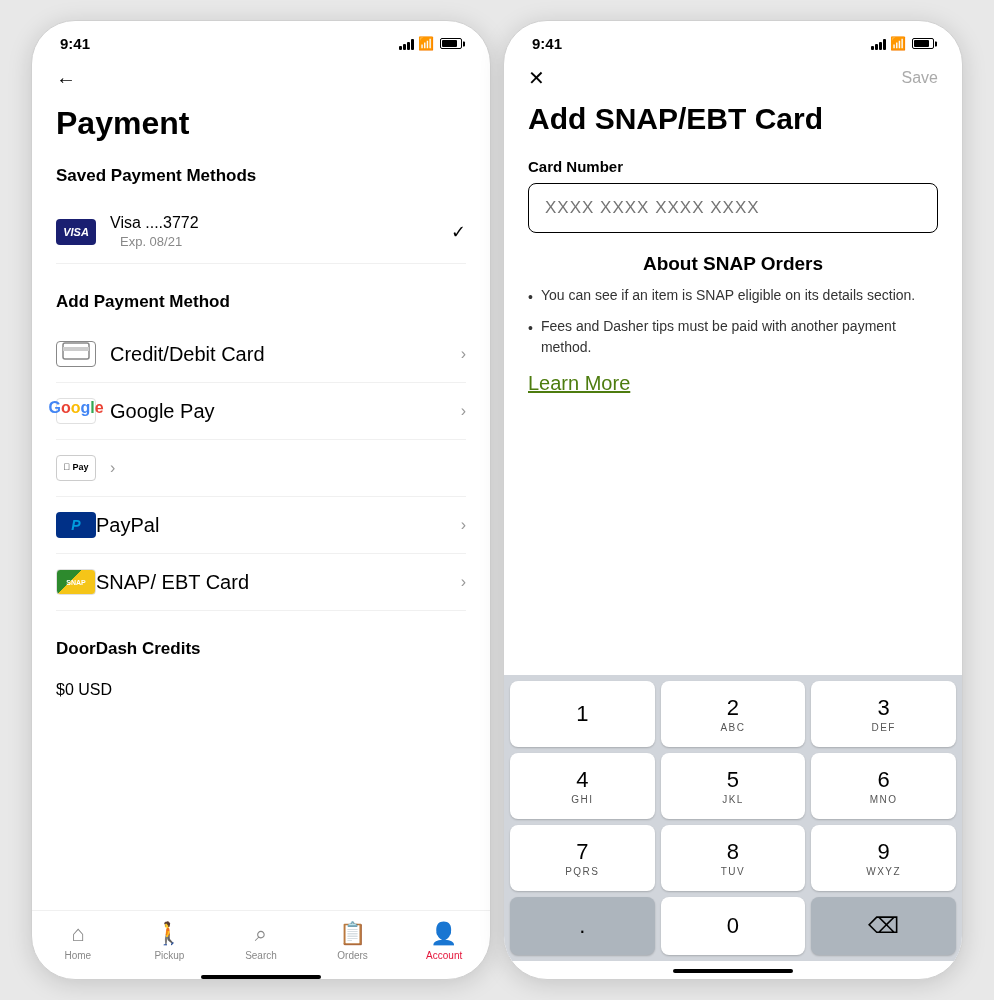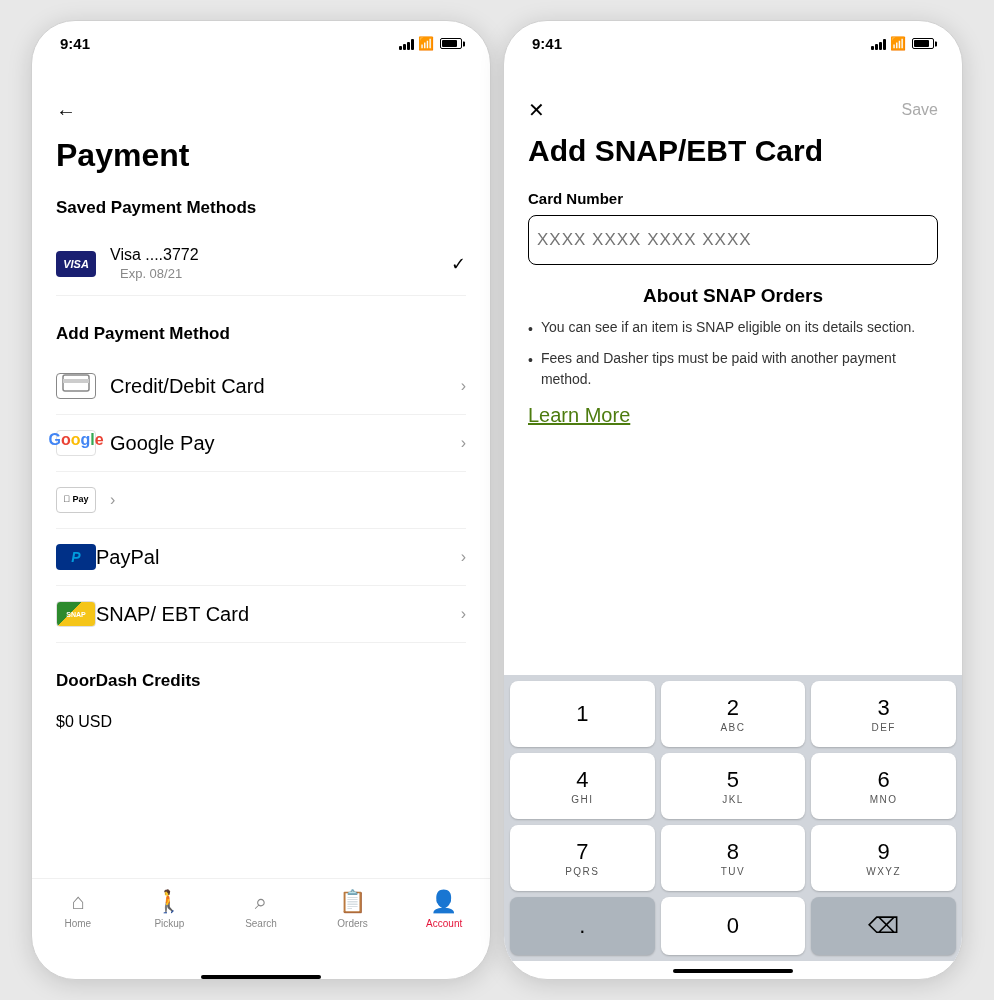--- a/index.html
+++ b/index.html
@@ -20,21 +20,20 @@
       width: 460px;
       height: 960px;
       background: #ffffff;
       border-radius: 44px;
       overflow: hidden;
       display: flex;
       flex-direction: column;
       box-shadow: 0 4px 24px rgba(0,0,0,0.15);
       border: 1px solid #d0d0d0;
       position: relative;
-      gap: 32px;
     }
     
     .status-bar {
       display: flex;
       justify-content: space-between;
       align-items: center;
       padding: 14px 28px 6px 28px;
       flex-shrink: 0;
     }
     .status-time {
@@ -291,21 +290,21 @@
     .card-number-label {
       font-size: 15px;
       font-weight: 600;
       color: #000;
       margin-bottom: 8px;
     }
     .card-number-input {
       width: 100%;
       border: 1.5px solid #000;
       border-radius: 8px;
-      padding: 14px 8px;
+      padding: 14px 16px;
       font-size: 17px;
       color: #bbb;
       margin-bottom: 20px;
       outline: none;
       letter-spacing: 1px;
     }
     .about-snap-title {
       font-size: 19px;
       font-weight: 600;
       color: #000;

